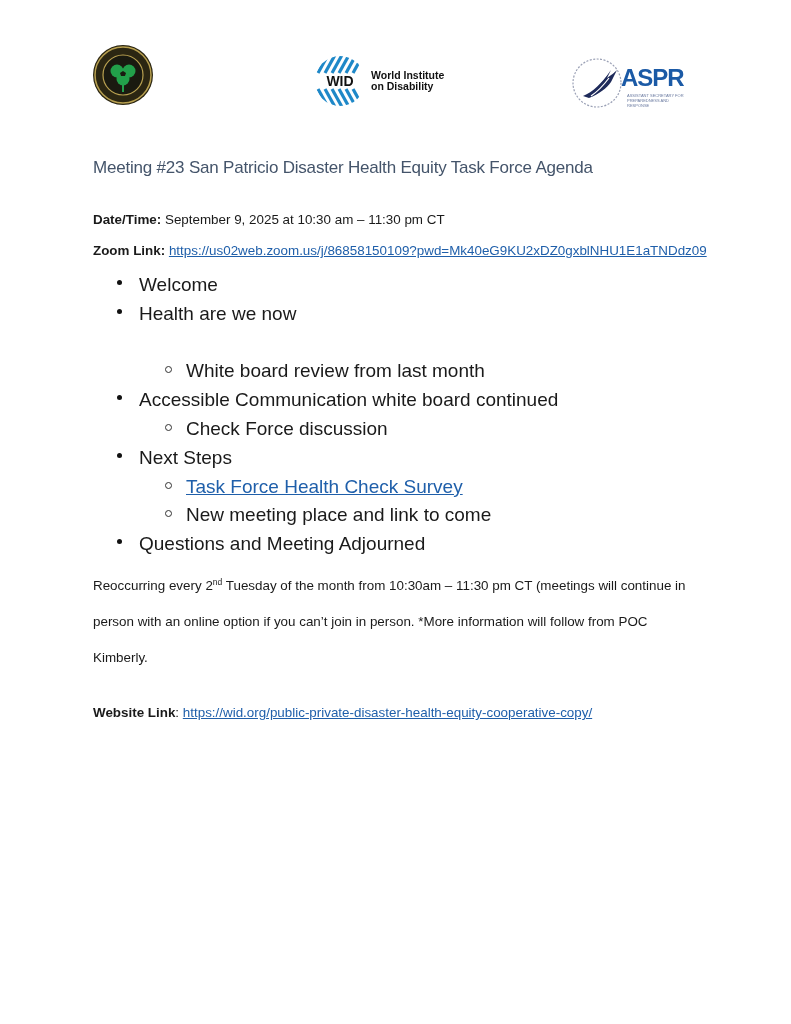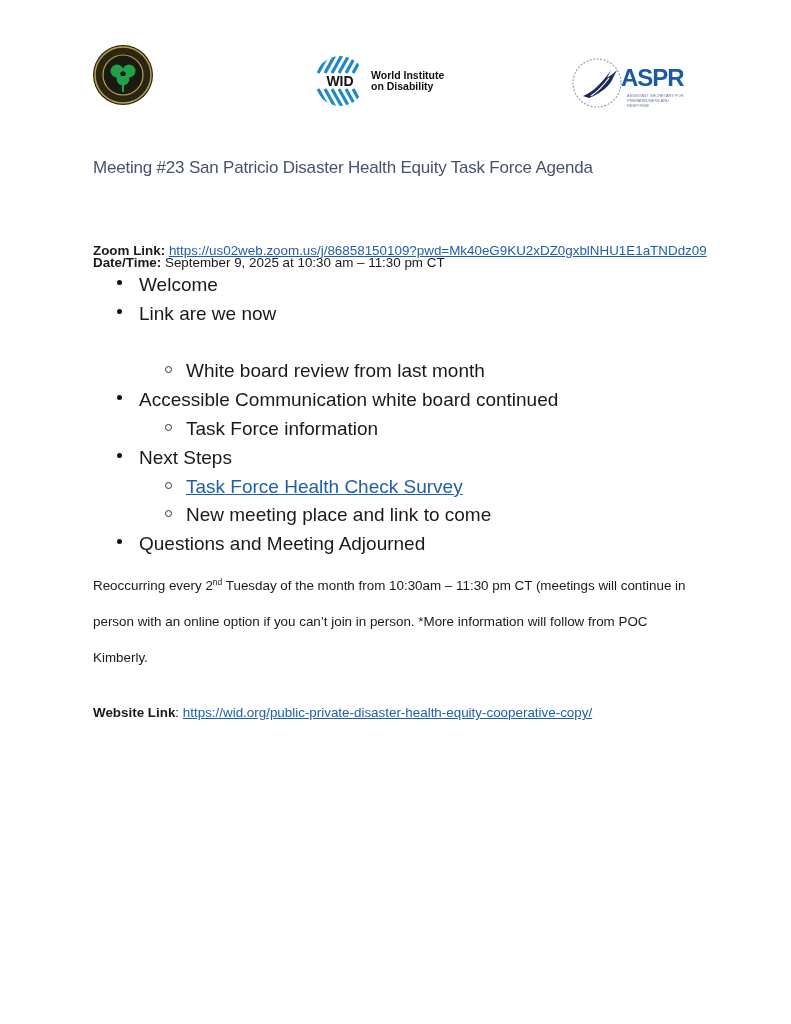--- a/index.html
+++ b/index.html
@@ -85,49 +85,49 @@
       <path d="M12 40 C22 36 30 28 40 14 L36 22 C42 18 44 16 46 14 L40 26 C36 32 28 38 18 42 Z" fill="#1e2a5a"></path>
       <path d="M16 36 C24 32 30 26 36 18" stroke="#ffffff" stroke-width="1.2" fill="none"></path>
       <path d="M20 40 C26 36 32 30 38 22" stroke="#ffffff" stroke-width="1.2" fill="none"></path>
     </svg>
     <div style="position:absolute; left:50px; top:8px; font-size:24px; font-weight:bold; color:#1b5aa6; letter-spacing:-1px;">ASPR</div>
     <div style="position:absolute; left:56px; top:37px; width:64px; font-size:4px; line-height:5px; color:#6a7aa0;">ASSISTANT SECRETARY FOR PREPAREDNESS AND RESPONSE</div>
   </div>
 
   <div class="title">Meeting #23 San Patricio Disaster Health Equity Task Force Agenda</div>
 
-  <div class="line" style="top:212px;margin-top:43px;">
+  <div class="line" style="top:212px;">
     <b>Date/Time:</b>
     <span>September 9, 2025 at 10:30 am – 11:30 pm CT</span>
   </div>
 
   <div class="line" style="top:243px;">
     <b>Zoom Link:</b>
     <a class="link" href="#" title="https://us02web.zoom.us/j/86858150109?pwd=Mk40eG9KU2xDZ0gxblNHU1E1aTNDdz09">https://us02web.zoom.us/j/86858150109?pwd=Mk40eG9KU2xDZ0gxblNHU1E1aTNDdz09</a>
   </div>
 
   <div class="bullet lvl1" style="top:274px;">
     <span class="dot"></span>
     <span>Welcome</span>
   </div>
   <div class="bullet lvl1" style="top:303px;">
     <span class="dot"></span>
-    <span>Link are we now</span>
+    <span>Health are we now</span>
   </div>
   <div class="bullet lvl2" style="top:360px;">
     <span class="circ"></span>
     <span>White board review from last month</span>
   </div>
   <div class="bullet lvl1" style="top:389px;">
     <span class="dot"></span>
     <span>Accessible Communication white board continued</span>
   </div>
   <div class="bullet lvl2" style="top:418px;">
     <span class="circ"></span>
-    <span>Task Force information</span>
+    <span>Check Force discussion</span>
   </div>
   <div class="bullet lvl1" style="top:447px;">
     <span class="dot"></span>
     <span>Next Steps</span>
   </div>
   <div class="bullet lvl2" style="top:476px;">
     <span class="circ"></span>
     <a class="link" href="#">Task Force Health Check Survey</a>
   </div>
   <div class="bullet lvl2" style="top:504px;">

